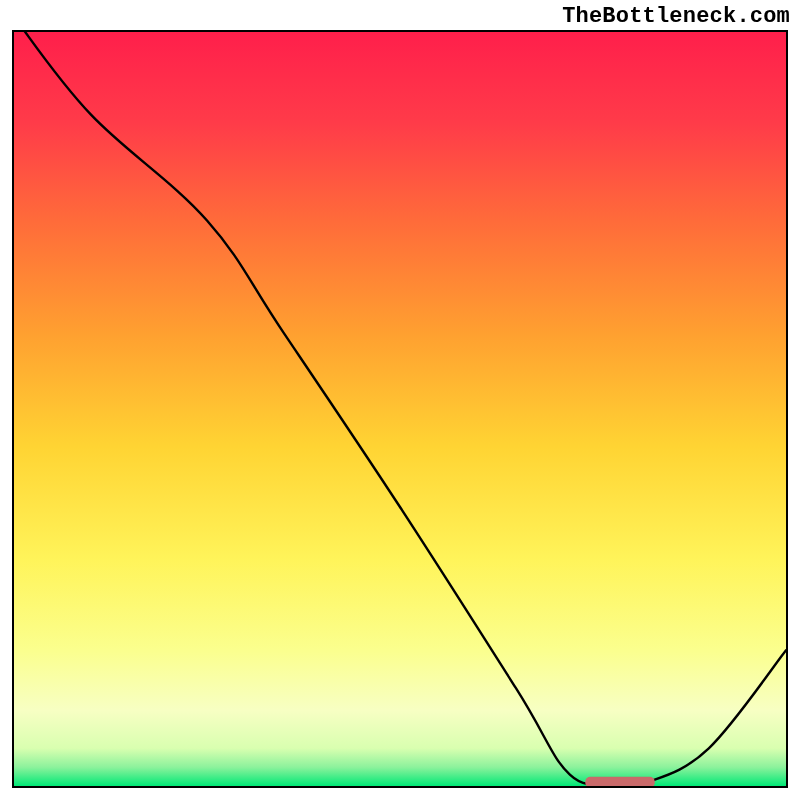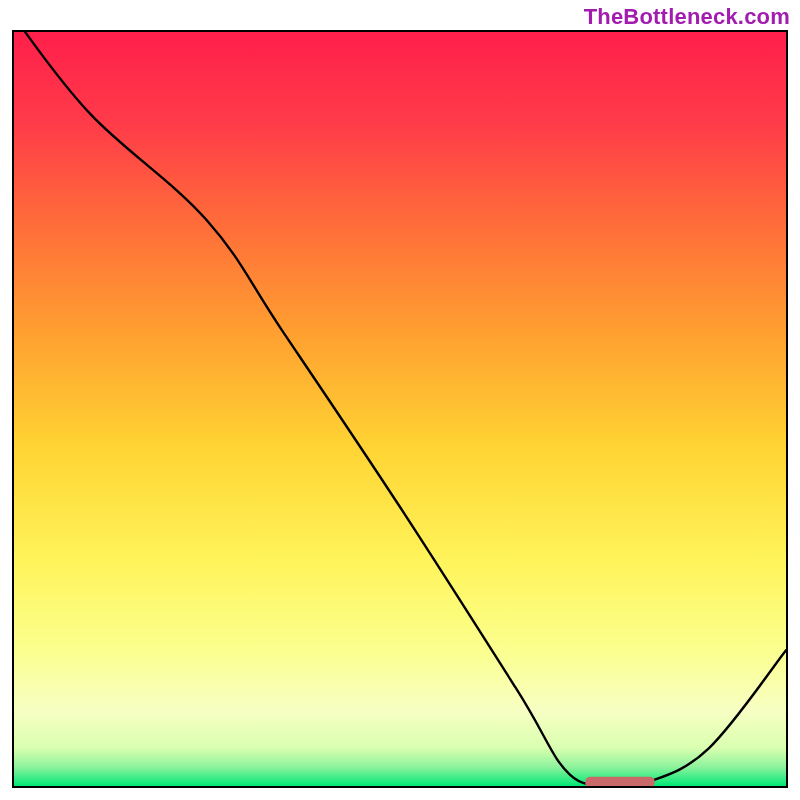--- a/index.html
+++ b/index.html
@@ -13,24 +13,24 @@
   .chart-container {
     position: relative;
     width: 800px;
     height: 800px;
     box-sizing: border-box;
   }
   .watermark {
     position: absolute;
     top: 4px;
     right: 10px;
-    font-family: Liberation Sans, sans-serif;
+    font-family: Liberation Mono, monospace;
     font-size: 22px;
     font-weight: 600;
-    color: #a21caf;
+    color: #000000;
     letter-spacing: 0.2px;
     z-index: 3;
   }
   .plot-frame {
     position: absolute;
     left: 12px;
     top: 30px;
     width: 776px;
     height: 758px;
     border: 2px solid #000;

